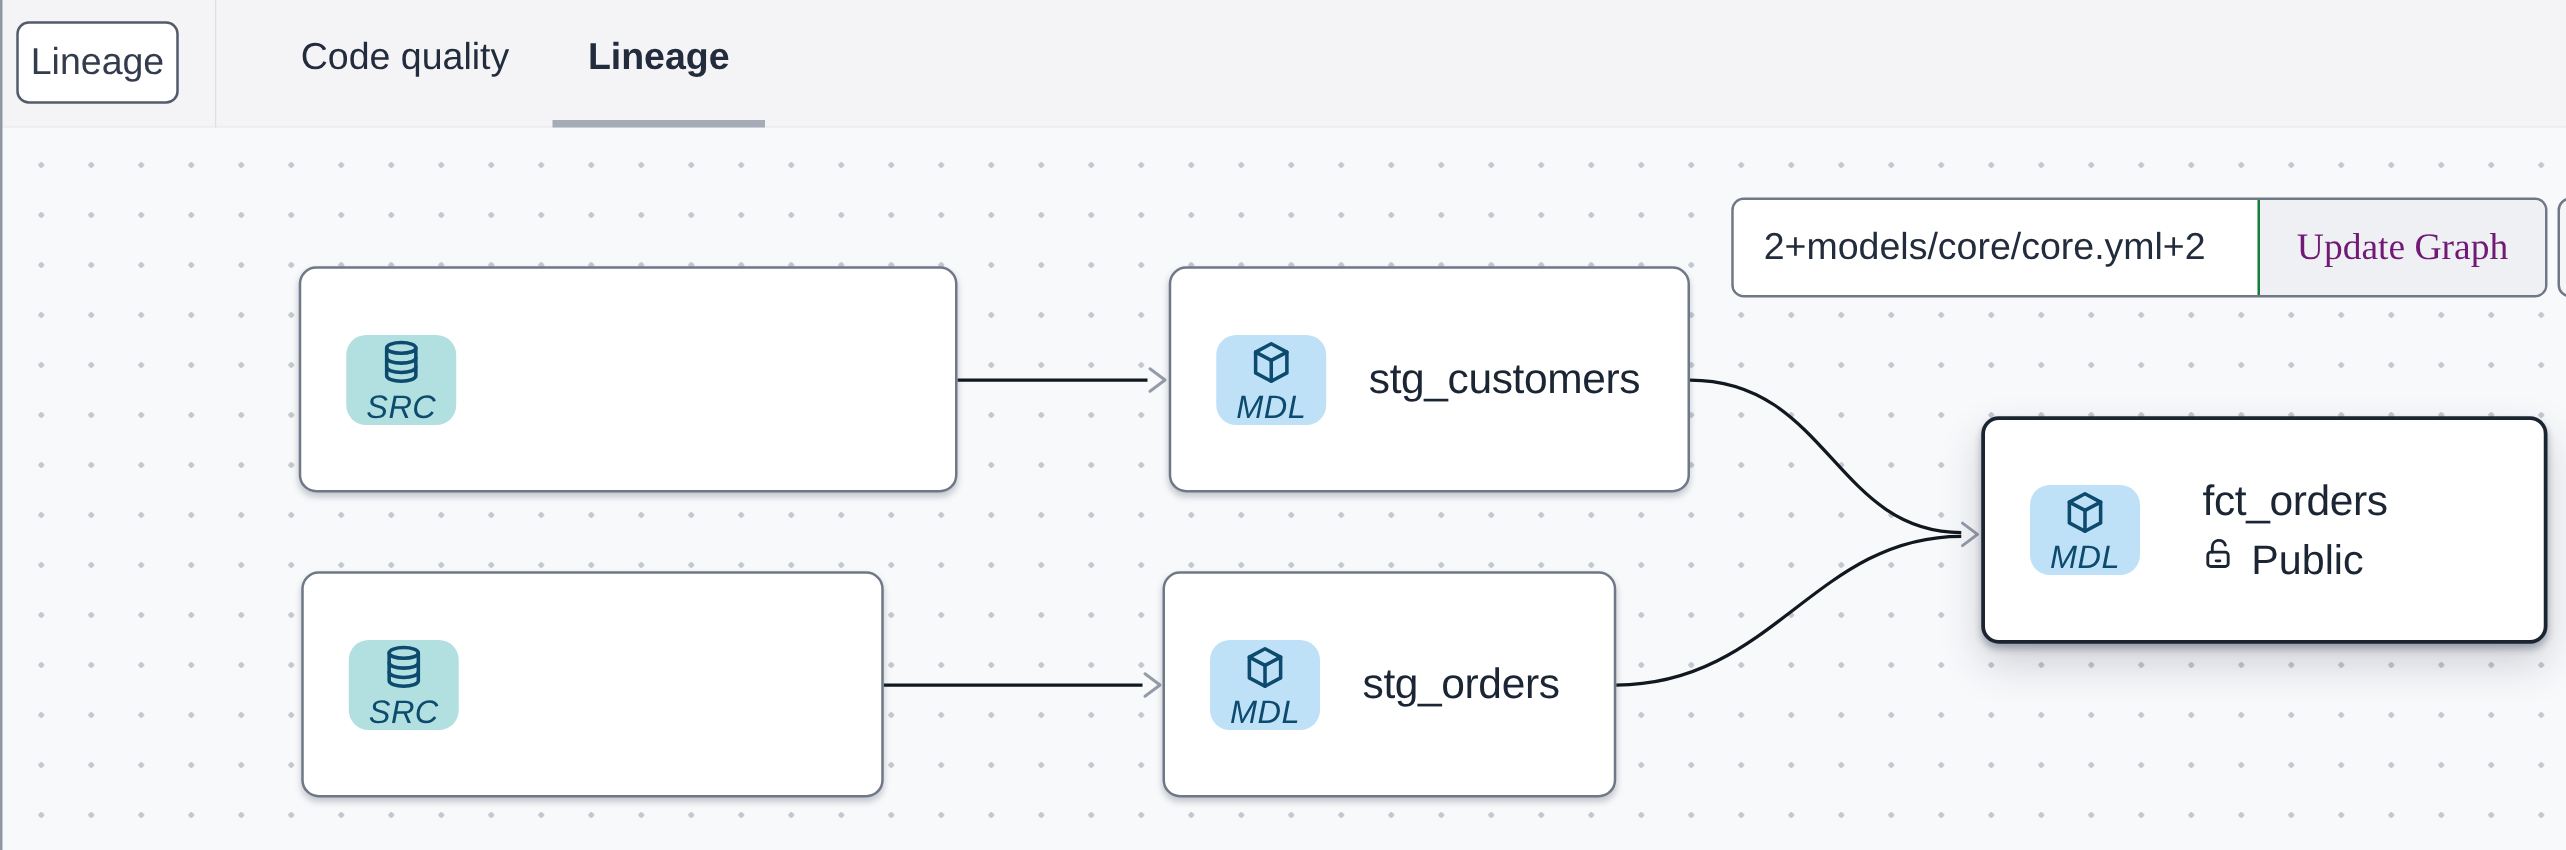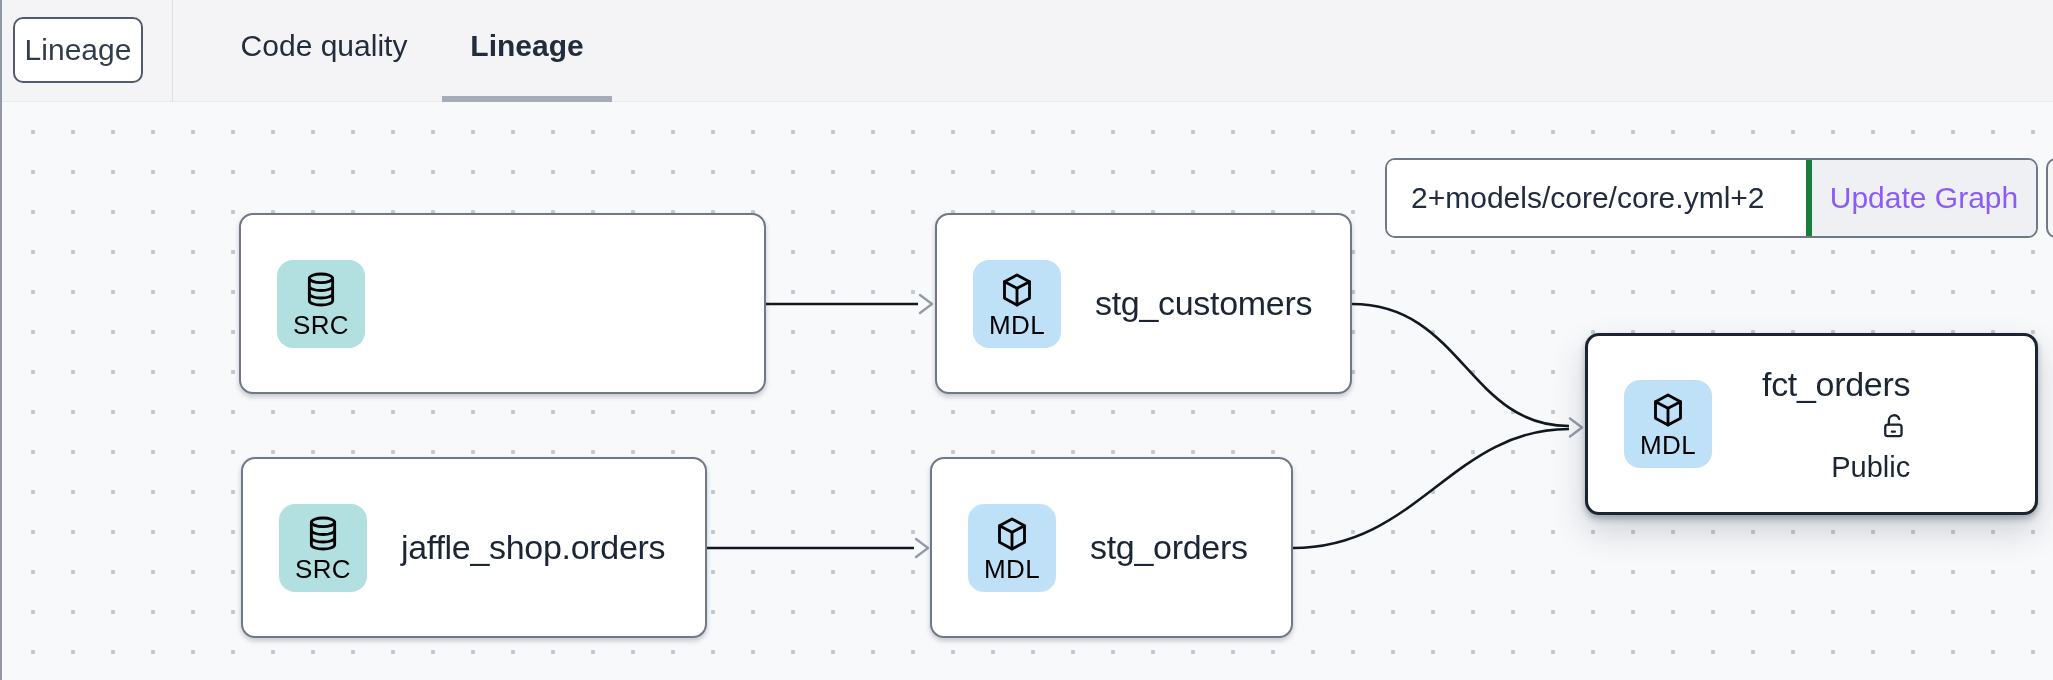--- a/index.html
+++ b/index.html
@@ -36,50 +36,50 @@
   .edge { fill:none; stroke:#11181f; stroke-width:2.6px; }
   .arrowhead { fill:none; stroke:#959ca9; stroke-width:2.4px; stroke-linecap:round;
     stroke-linejoin:round; }
 
   
   .node { position:absolute; background:#ffffff; border:2px solid #6f7886;
     border-radius:14px; display:flex; align-items:center; gap:34px;
     padding-left:36px; box-shadow:0 3px 5px rgba(45,55,75,.25); cursor:pointer; }
   .node.selected { border:3px solid #1b2431;
     box-shadow:0 4px 6px rgba(35,45,65,.32), 0 16px 34px rgba(35,45,65,.20); }
-  .badge { width:88px; height:88px; border-radius:16px; flex:0 0 auto;
+  .badge { width:88px; height:72px; border-radius:16px; flex:0 0 auto;
     display:flex; flex-direction:column; align-items:center; justify-content:center;
-    gap:2px; color:#000000; }
+    gap:2px; color:#0c4a6e;font-style:italic; }
   .badge.src { background:#b2dfe0; }
   .badge.mdl { background:#bfe1f8; }
   .badge svg { width:40px; height:40px; }
   .badge-label { font-size:26px; line-height:1; letter-spacing:0.3px; }
   .node-label { font-size:34px; color:#1b2534; letter-spacing:-0.3px; white-space:nowrap; }
   .node-text-col { display:flex; flex-direction:column; gap:8px;margin-left:16px; }
-  .node-subtitle { display:flex; align-items:flex-end; gap:10px; font-size:29px;
-    color:#1b2534;flex-direction:column; }
+  .node-subtitle { display:flex; align-items:flex-start; gap:10px; font-size:33px;
+    color:#1b2534; }
   .node-subtitle svg { width:29px; height:29px; }
 
   
   .n-src-customers { left:239px; top:213px; width:527px; height:181px; }
   .n-stg-customers { left:935px; top:213px; width:417px; height:181px; }
   .n-src-orders    { left:241px; top:457px; width:466px; height:181px; }
   .n-stg-orders    { left:930px; top:457px; width:363px; height:181px; }
   .n-fct-orders    { left:1585px; top:333px; width:453px; height:182px; }
 
   
   .selector-group { position:absolute; left:1359px; top:158px; height:80px;
     display:flex; border:2px solid #707785; border-radius:10px; overflow:hidden;
     z-index:5; background:#ffffff;margin-left:26px; }
   .selector-input { width:419px; height:100%; border:none; outline:none;
     font-family:"Liberation Sans","DejaVu Sans",sans-serif;
     font-size:30px; color:#222c3c; padding:0 0 0 24px; background:#ffffff; }
   .update-btn { width:230px; height:100%; background:#eff0f3;
-    border:none; border-left:6px solid #15803d; font-size:30px; color:#8b5cf6;
-    display:flex; align-items:center; justify-content:center; cursor:pointer; }
+    border:none; border-left:2px solid #15803d; font-size:30px; color:#701a75;
+    display:flex; align-items:center; justify-content:center; cursor:pointer;font-family:Liberation Serif, serif; }
   .partial-btn { position:absolute; left:2046px; top:158px; width:40px; height:80px;
     background:#f4f5f7; border:2px solid #707785; border-radius:10px; z-index:5; }
 </style>
 </head>
 <body>
 
 <div class="header">
   <button class="format-btn">Lineage</button>
   <div class="header-divider"></div>
   <div class="tabs">
@@ -131,21 +131,20 @@
 <div class="node n-src-orders">
   <div class="badge src">
     <svg viewBox="0 0 24 24" fill="none" stroke="currentColor" stroke-width="1.7" stroke-linecap="round">
       <ellipse cx="12" cy="5" rx="7" ry="2.6"></ellipse>
       <path d="M5 5v13.4c0 1.45 3.1 2.6 7 2.6s7-1.15 7-2.6V5"></path>
       <path d="M5 9.7c0 1.45 3.1 2.6 7 2.6s7-1.15 7-2.6"></path>
       <path d="M5 14.2c0 1.45 3.1 2.6 7 2.6s7-1.15 7-2.6"></path>
     </svg>
     <span class="badge-label">SRC</span>
   </div>
-  <span class="node-label">jaffle_shop.orders</span>
 </div>
 
 <div class="node n-stg-orders">
   <div class="badge mdl">
     <svg viewBox="0 0 24 24" fill="none" stroke="currentColor" stroke-width="1.7" stroke-linecap="round" stroke-linejoin="round">
       <path d="M12 3l7.5 4v10L12 21l-7.5-4V7z"></path>
       <path d="M4.5 7L12 11l7.5-4"></path>
       <path d="M12 11v10"></path>
     </svg>
     <span class="badge-label">MDL</span>

